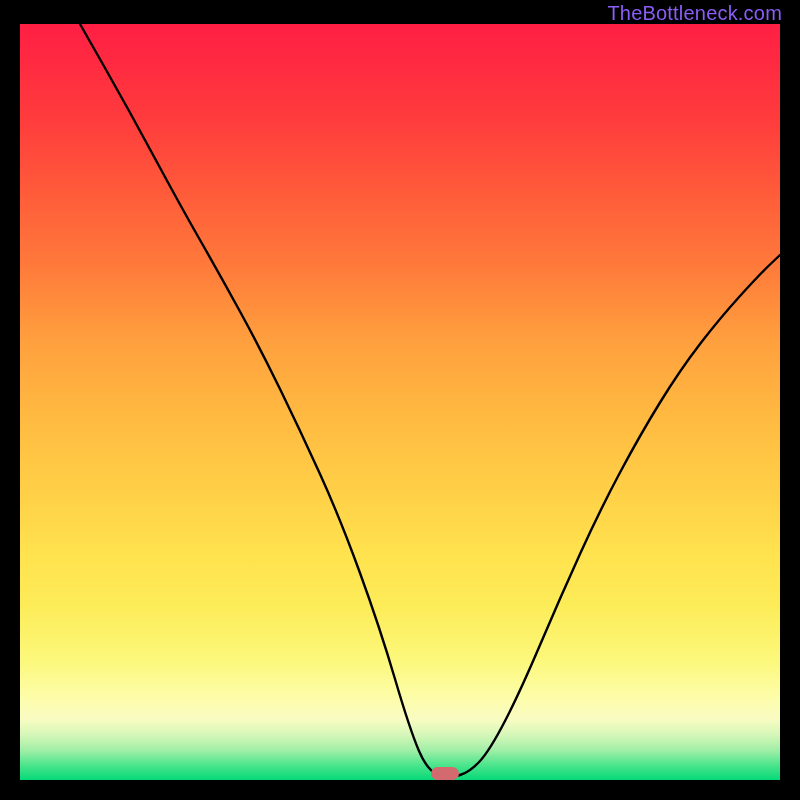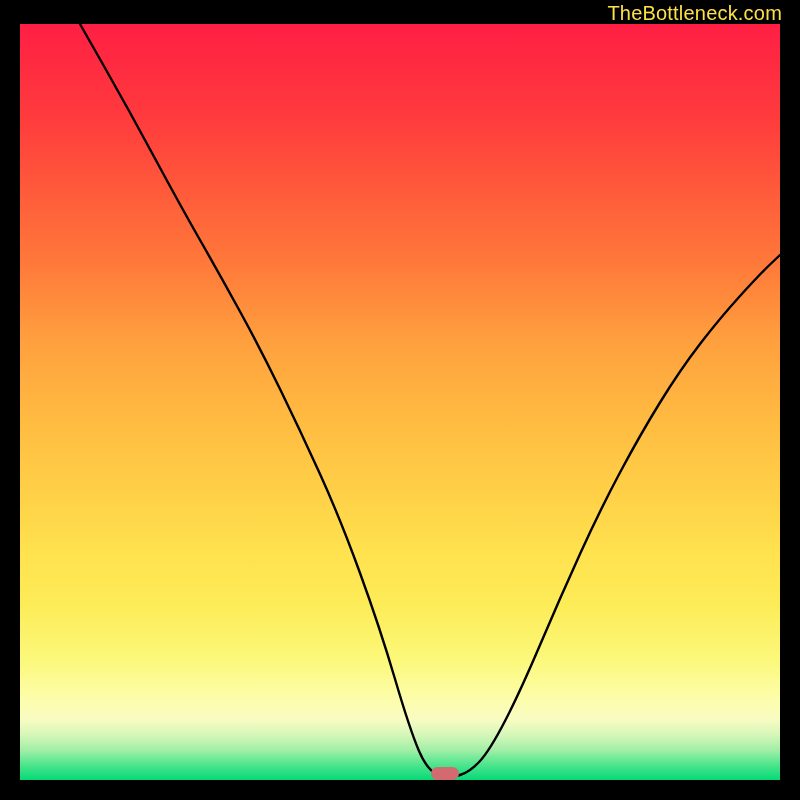--- a/index.html
+++ b/index.html
@@ -54,21 +54,21 @@
     position: absolute;
     width: 28px;
     height: 13px;
     background: #d26a6f;
     border-radius: 7px;
   }
   .attribution {
     position: absolute;
     top: 2px;
     right: 18px;
-    color: #fde047;
+    color: #8b5cf6;
     font-size: 20px;
     font-weight: 500;
     letter-spacing: 0.2px;
     margin-left: 38px;
   }
 </style>
 </head>
 <body>
 
 <div class="stage">

